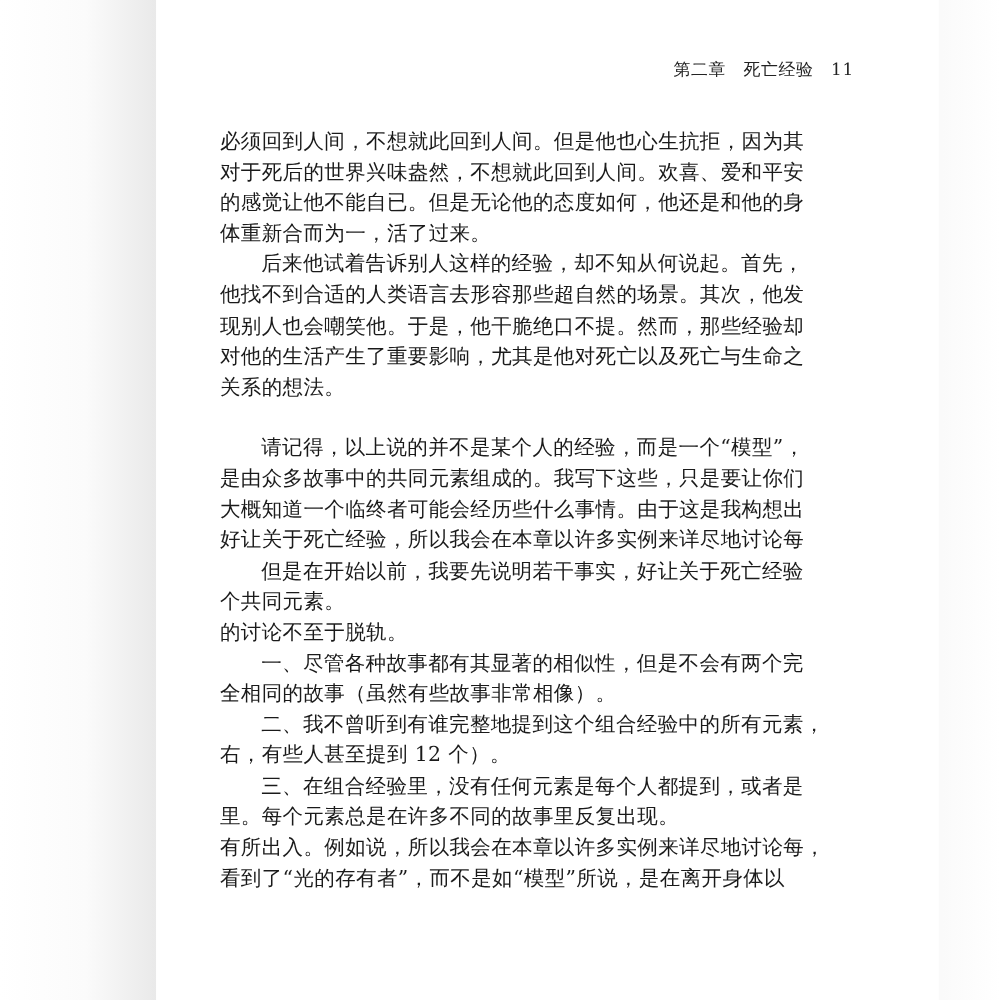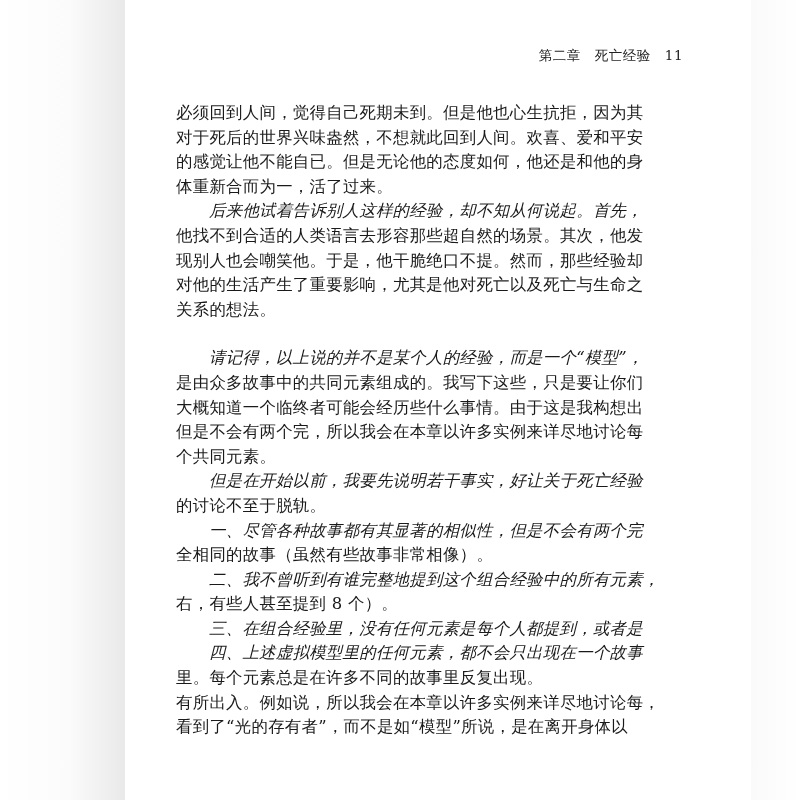--- a/index.html
+++ b/index.html
@@ -51,58 +51,57 @@
     .line {
       height: 24.6px;
       line-height: 24.6px;
       font-size: 16.4px;
       color: #1a1a1a;
       white-space: nowrap;
       text-align: justify;
       text-align-last: justify;
       letter-spacing: 0.3px;
     }
-    .line.indent { padding-left: 33px; font-style: italic; }
+    .line.indent { padding-left: 33px; }
     .line.last { text-align-last: left; }
     .para-gap { height: 24px; }
   </style>
 </head>
 <body>
 
 <div class="shadow-left"></div>
 <div class="shadow-right"></div>
 
 <div class="page">
   <div class="running-head">
     <span>第二章</span><span class="gap"></span><span>死亡经验</span><span class="gap"></span><span>11</span>
   </div>
 
   <div class="text-block">
-    <div class="line">必须回到人间，觉得自己死期未到。但是他也心生抗拒，因为其</div>
+    <div class="line">必须回到人间，不想就此回到人间。但是他也心生抗拒，因为其</div>
     <div class="line">对于死后的世界兴味盎然，不想就此回到人间。欢喜、爱和平安</div>
     <div class="line">的感觉让他不能自已。但是无论他的态度如何，他还是和他的身</div>
     <div class="line last">体重新合而为一，活了过来。</div>
     <div class="line indent">后来他试着告诉别人这样的经验，却不知从何说起。首先，</div>
     <div class="line">他找不到合适的人类语言去形容那些超自然的场景。其次，他发</div>
     <div class="line">现别人也会嘲笑他。于是，他干脆绝口不提。然而，那些经验却</div>
     <div class="line">对他的生活产生了重要影响，尤其是他对死亡以及死亡与生命之</div>
     <div class="line last">关系的想法。</div>
 
     <div class="para-gap"></div>
 
     <div class="line indent">请记得，以上说的并不是某个人的经验，而是一个“模型”，</div>
     <div class="line">是由众多故事中的共同元素组成的。我写下这些，只是要让你们</div>
     <div class="line">大概知道一个临终者可能会经历些什么事情。由于这是我构想出</div>
-    <div class="line">但是不会有两个完，所以我会在本章以许多实例来详尽地讨论每</div>
+    <div class="line">好让关于死亡经验，所以我会在本章以许多实例来详尽地讨论每</div>
+    <div class="line indent">但是在开始以前，我要先说明若干事实，好让关于死亡经验</div>
     <div class="line last">个共同元素。</div>
-    <div class="line indent">但是在开始以前，我要先说明若干事实，好让关于死亡经验</div>
     <div class="line last">的讨论不至于脱轨。</div>
     <div class="line indent">一、尽管各种故事都有其显著的相似性，但是不会有两个完</div>
     <div class="line last">全相同的故事（虽然有些故事非常相像）。</div>
     <div class="line indent">二、我不曾听到有谁完整地提到这个组合经验中的所有元素，</div>
-    <div class="line last">右，有些人甚至提到 8 个）。</div>
+    <div class="line last">右，有些人甚至提到 12 个）。</div>
     <div class="line indent">三、在组合经验里，没有任何元素是每个人都提到，或者是</div>
-    <div class="line indent">四、上述虚拟模型里的任何元素，都不会只出现在一个故事</div>
     <div class="line last">里。每个元素总是在许多不同的故事里反复出现。</div>
     <div class="line">有所出入。例如说，所以我会在本章以许多实例来详尽地讨论每，</div>
     <div class="line">看到了“光的存有者”，而不是如“模型”所说，是在离开身体以</div>
   </div>
 </div>
 
 </body></html>

